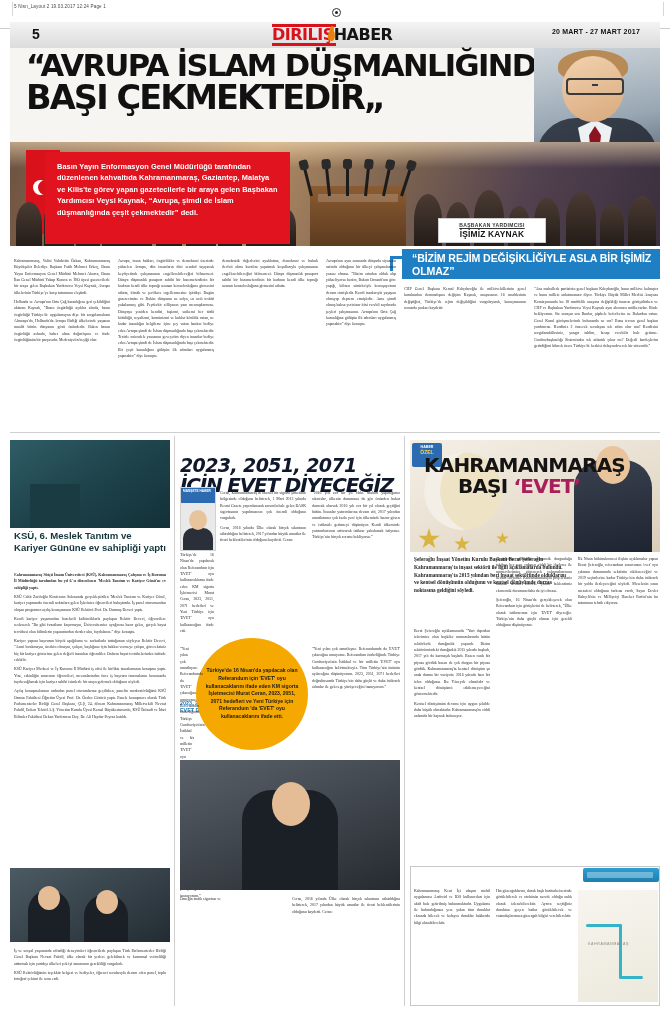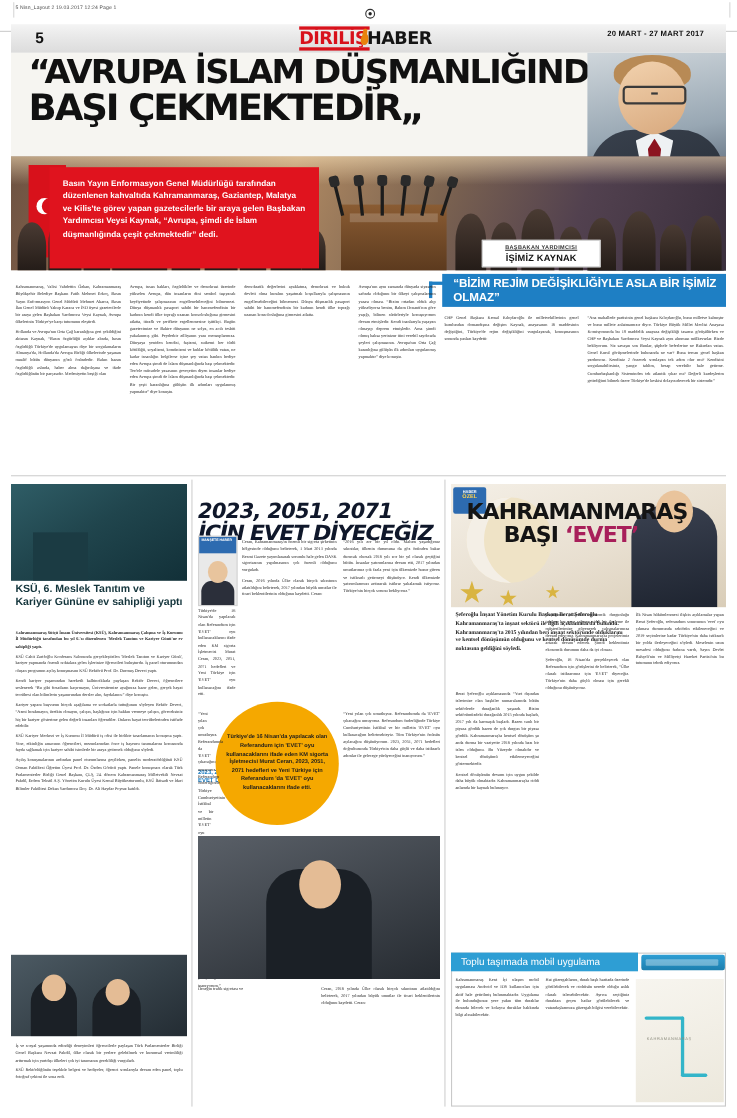--- a/index.html
+++ b/index.html
@@ -428,21 +428,20 @@
     </div>
   <div class="col" style="left:496px;top:556px;width:76px;height:300px;" id="sb2">
       <p>Geçtiğimiz yıllardaki ekonomik durgunluğu takiben her şeye rağmen ciddi bir ilerleme ile müşterilerimize güvenerek çalışmalarımıza devam ediyoruz. Kahramanmaraş'ta projelerimiz artarak devam edecek. Şimdi beklentimiz ekonomik durumun daha da iyi olması.</p>
       <p>Şeferoğlu, 16 Nisan'da gerçekleşecek olan Referandum için görüşlerini de belirterek, “Ülke olarak istikrarımız için 'EVET' diyeceğiz. Türkiye'nin daha güçlü olması için gerekli olduğunu düşünüyoruz.</p>
     </div>
   <div class="col" style="left:578px;top:556px;width:80px;height:300px;" id="sb3">
       <p>İlk Nisan hükümlenmesi ilişkin açıklamalar yapan Berat Şeferoğlu, referandum sonucunun 'evet' oyu çıkması durumunda sektörün etkileneceğini ve 2019 seçimlerine kadar Türkiye'nin daha istikrarlı bir yolda ilerleyeceğini söyledi. Meselenin uzun mesafesi olduğunu farkına vardı, Sayın Devlet Bahçeli'nin ve Milliyetçi Hareket Partisi'nin bu tutumunu tebrik ediyoruz.</p>
     </div>
 
   <div class="tt-box"></div>
-  <div class="tt-head">Toplu taşımada mobil uygulama</div>
   <div class="tt-phone"></div>
   <div class="tt-map">
     <div class="tt-route" style="left:8px;top:34px;width:36px;height:3px;"></div>
     <div class="tt-route" style="left:41px;top:34px;width:3px;height:54px;"></div>
     <div class="tt-route" style="left:41px;top:86px;width:24px;height:3px;"></div>
     <div class="tt-maplabel">KAHRAMANMARAŞ</div>
   </div>
   <div class="col" style="left:414px;top:888px;width:76px;height:112px;" id="tb1">
       <p>Kahramanmaraş Kent İçi ulaşım mobil uygulaması Android ve IOS kullanıcıları için aktif hale getirilmiş bulunmaktadır. Uygulama ile bulunduğunuz yere yakın tüm duraklar ekranda bilecek ve kolayca duraklar hakkında bilgi alınabilecektir.</p>
     </div>

